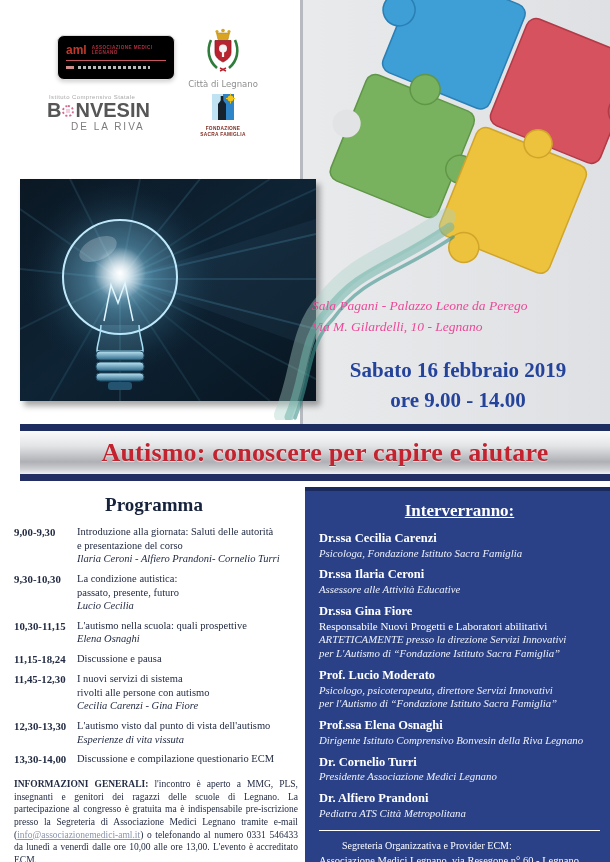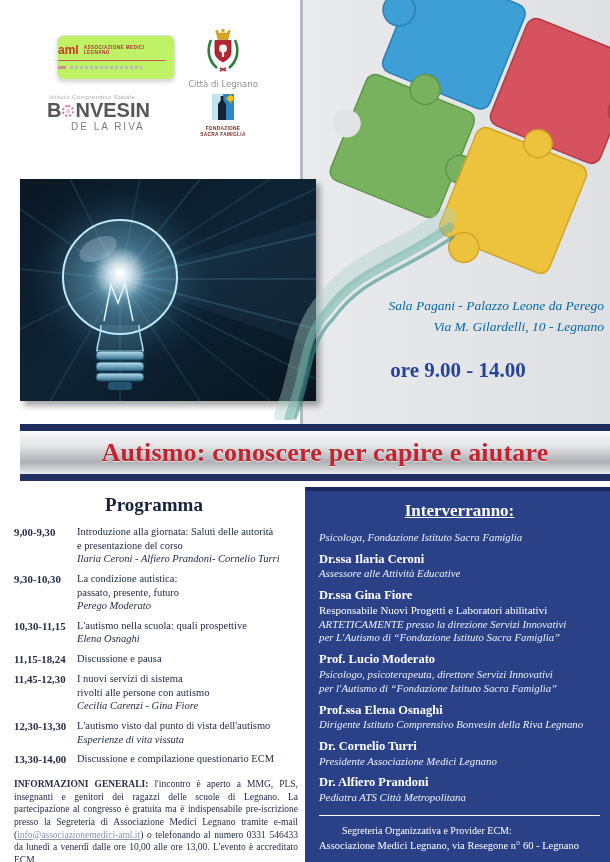--- a/index.html
+++ b/index.html
@@ -5,23 +5,23 @@
   html,body{margin:0;padding:0;background:#fff;}
   .page{position:relative;width:610px;height:862px;background:#fff;overflow:hidden;
         font-family:"Liberation Serif","DejaVu Serif",serif;color:#232c44;}
 
   
   .right-bg{position:absolute;left:303px;top:0;width:307px;height:424px;
             background:linear-gradient(90deg,#e9eaec,#dfe0e3);z-index:0;}
   .v-divider{position:absolute;left:300px;top:0;width:3px;height:424px;background:#b7bac0;z-index:1;}
 
   
-  .aml-card{position:absolute;left:57px;top:35px;width:118px;height:45px;background:#bef264;
+  .aml-card{position:absolute;left:57px;top:35px;width:118px;height:45px;background:#000000;
             border:1px solid #e3dede;border-radius:7px;box-shadow:0 2px 4px rgba(0,0,0,.18);
-            box-sizing:border-box;padding:7px 8px 0 0;z-index:2;}
+            box-sizing:border-box;padding:7px 8px 0 8px;z-index:2;}
   .aml-row{display:flex;align-items:center;gap:5px;}
   .aml-mark{font-family:"Liberation Sans",sans-serif;font-weight:bold;font-size:12px;color:#c0392b;}
   .aml-name{font-family:"Liberation Sans",sans-serif;font-weight:bold;font-size:4.6px;
             letter-spacing:.45px;color:#b03040;}
   .aml-rule{height:1px;background:#c9565e;margin:3px 0 5px 0;}
   .aml-tagline{display:flex;align-items:center;gap:4px;}
   .aml-tag-mark{width:8px;height:3px;background:#cf8d8d;}
   .aml-tag-text{height:3px;width:72px;
      background:repeating-linear-gradient(90deg,#b9b9b9 0 3px,transparent 3px 5px);}
 
@@ -40,22 +40,22 @@
   .sf-name{font-family:"Liberation Sans",sans-serif;font-weight:bold;font-size:4.8px;
            color:#7e2a20;line-height:1.35;letter-spacing:.3px;}
 
   
   .puzzle-svg{position:absolute;left:300px;top:-20px;width:320px;height:320px;z-index:3;}
   .swoosh-svg{position:absolute;left:265px;top:175px;width:300px;height:245px;z-index:4;}
   .bulb-box{position:absolute;left:20px;top:179px;width:296px;height:222px;z-index:2;
             box-shadow:4px 5px 6px rgba(0,0,0,.35);}
 
   
-  .venue{position:absolute;left:312px;top:296px;width:292px;text-align:right;z-index:5;
-         font-style:italic;font-size:13.5px;color:#0369a1;line-height:1.55;}
+  .venue{position:absolute;left:312px;top:296px;width:292px;text-align:left;z-index:5;
+         font-style:italic;font-size:13.5px;color:#ec4899;line-height:1.55;}
   .date{position:absolute;left:312px;top:355px;width:292px;text-align:center;z-index:5;
         font-weight:bold;font-size:21px;color:#24439b;line-height:1.45;}
 
   
   .banner{position:absolute;left:0;top:424px;width:610px;height:57px;z-index:6;
           border-top:7px solid #1e2d60;border-bottom:7px solid #232f63;box-sizing:border-box;
           background:linear-gradient(180deg,#fbfbfc 0%,#e3e4e6 35%,#aeb0b5 72%,#cdced1 88%,#eff0f1 100%);
           display:flex;align-items:center;justify-content:center;margin-left:20px;}
   .banner-title{font-weight:bold;font-size:26px;color:#c2232f;letter-spacing:.2px;
                 text-shadow:0 1px 1px rgba(255,255,255,.65);}
@@ -223,20 +223,21 @@
       <circle cx="245" cy="132" r="14" fill="#edc23c" stroke="#d0a52a" stroke-width="1.5"></circle>
       <circle cx="215" cy="256" r="15" fill="#edc23c" stroke="#d0a52a" stroke-width="1.5"></circle>
     </g>
   </svg>
 
   <div class="venue">
     <div>Sala Pagani - Palazzo Leone da Perego</div>
     <div>Via M. Gilardelli, 10 - Legnano</div>
   </div>
   <div class="date">
+    <div>Sabato 16 febbraio 2019</div>
     <div>ore 9.00 - 14.00</div>
   </div>
 
   <div class="banner">
     <span class="banner-title">Autismo: conoscere per capire e aiutare</span>
   </div>
 
   <section class="program">
     <div class="prog-title">Programma</div>
 
@@ -246,21 +247,21 @@
           <div class="prog-desc">Introduzione alla giornata: Saluti delle autorità
 e presentazione del corso</div>
         <div class="prog-note">Ilaria Ceroni - Alfiero Prandoni- Cornelio Turri</div>
         </div>
     </div>
     <div class="prog-row">
       <div class="prog-time">9,30-10,30</div>
       <div class="prog-body">
           <div class="prog-desc">La condizione autistica:
 passato, presente, futuro</div>
-        <div class="prog-note">Perego Moderato</div>
+        <div class="prog-note">Lucio Cecilia</div>
         </div>
     </div>
     <div class="prog-row">
       <div class="prog-time">10,30-11,15</div>
       <div class="prog-body">
           <div class="prog-desc">L'autismo nella scuola: quali prospettive</div>
         <div class="prog-note">Elena Osnaghi</div>
         </div>
     </div>
     <div class="prog-row">
@@ -295,20 +296,21 @@
 
     <p class="info">
       <span class="info-label">INFORMAZIONI GENERALI:</span><span> l'incontro è aperto a MMG, PLS, insegnanti e genitori dei ragazzi delle scuole di Legnano. La partecipazione al congresso è gratuita ma è indispensabile pre-iscrizione presso la Segreteria di Associazione Medici Legnano tramite e-mail (</span><a class="info-link">info@associazionemedici-aml.it</a><span>) o telefonando al numero 0331 546433 da lunedì a venerdì dalle ore 10,00 alle ore 13,00. L'evento è accreditato ECM.</span>
     </p>
   </section>
 
   <section class="speakers-panel">
     <div class="spk-title">Interverranno:</div>
 
     <div class="spk">
+      <div class="spk-name">Dr.ssa Cecilia Carenzi</div>
       <div class="spk-desc"></div>
       <div class="spk-desc2">Psicologa, Fondazione Istituto Sacra Famiglia</div>
     </div>
     <div class="spk">
       <div class="spk-name">Dr.ssa Ilaria Ceroni</div>
       <div class="spk-desc"></div>
       <div class="spk-desc2">Assessore alle Attività Educative</div>
     </div>
     <div class="spk">
       <div class="spk-name">Dr.ssa Gina Fiore</div>

